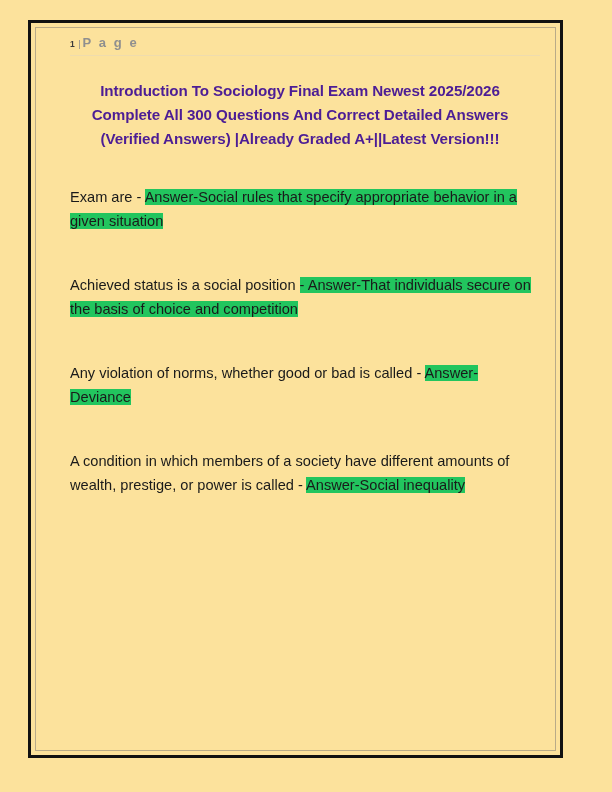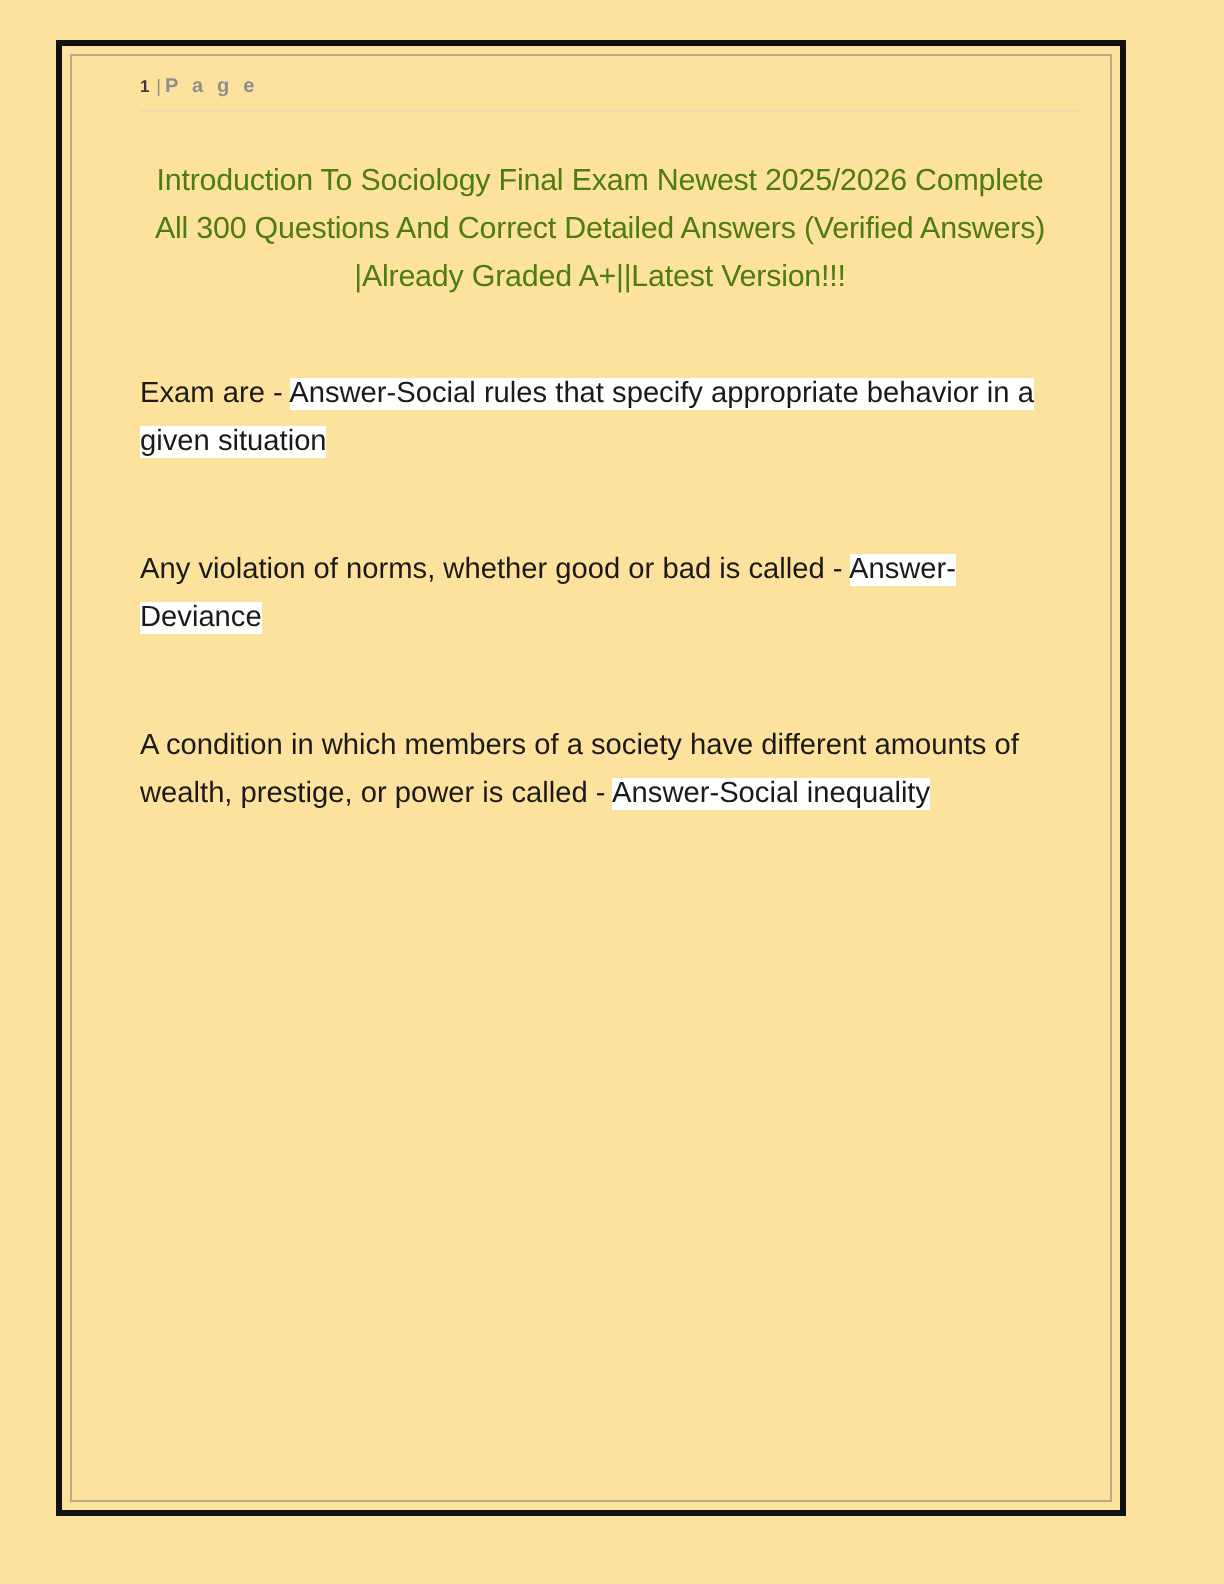--- a/index.html
+++ b/index.html
@@ -63,38 +63,38 @@
     font-weight: bold;
     color: #3b3b3b;
     letter-spacing: 0.4px;
   }
   .page-header .pg-sep {
     font-size: 9px;
     color: #8a8a8a;
     margin: 0 2px 0 3px;
   }
   .page-header .pg-label {
-    font-size: 10px;
+    font-size: 13px;
     font-weight: bold;
     color: #8f8f8f;
     letter-spacing: 2.1px;
   }
   .header-rule {
     margin-top: 4px;
     height: 1px;
     background: #efdcae;
     width: 470px;
   }
 
   
   .doc-title {
     margin-top: 23px;
     text-align: center;
-    color: #4d7c0f;
-    font-weight: normal;
+    color: #4c1d95;
+    font-weight: bold;
     font-size: 15.2px;
     line-height: 24px;
     letter-spacing: -0.1px;
     width: 460px;
   }
 
   
   .qa-list {
     margin-top: 34px;
   }
@@ -103,21 +103,21 @@
     line-height: 24px;
     color: #1a1a1a;
     margin-bottom: 40px;
     width: 462px;
     text-align: left;
   }
   .qa-block:last-child {
     margin-bottom: 16px;
   }
   .hl {
-    background: #ffffff;
+    background: #22c55e;
     color: #1a1a1a;
     box-decoration-break: clone;
     -webkit-box-decoration-break: clone;
   }
 </style>
 </head>
 <body>
 
 <div class="page">
   <div class="page-frame">
@@ -130,20 +130,21 @@
       <span class="pg-num">1</span><span class="pg-sep">|</span><span class="pg-label">P a g e</span>
     </div>
     <div class="header-rule"></div>
 
     <div class="doc-title">Introduction To Sociology Final Exam Newest 2025/2026 Complete All 300 Questions And Correct Detailed Answers (Verified Answers) |Already Graded A+||Latest Version!!!</div>
 
     <div class="qa-list">
 
       <div class="qa-block"><span>Exam are - </span><span class="hl">Answer-Social rules that specify appropriate behavior in a given situation</span><span></span></div>
 
+      <div class="qa-block"><span>Achieved status is a social position </span><span class="hl">- Answer-That individuals secure on the basis of choice and competition</span><span></span></div>
 
 
       <div class="qa-block"><span>Any violation of norms, whether good or bad is called - </span><span class="hl">Answer-Deviance</span><span></span></div>
 
       <div class="qa-block"><span>A condition in which members of a society have different amounts of wealth, prestige, or power is called - </span><span class="hl">Answer-Social inequality</span><span></span></div>
 
     </div>
   </div>
 </div>
 

